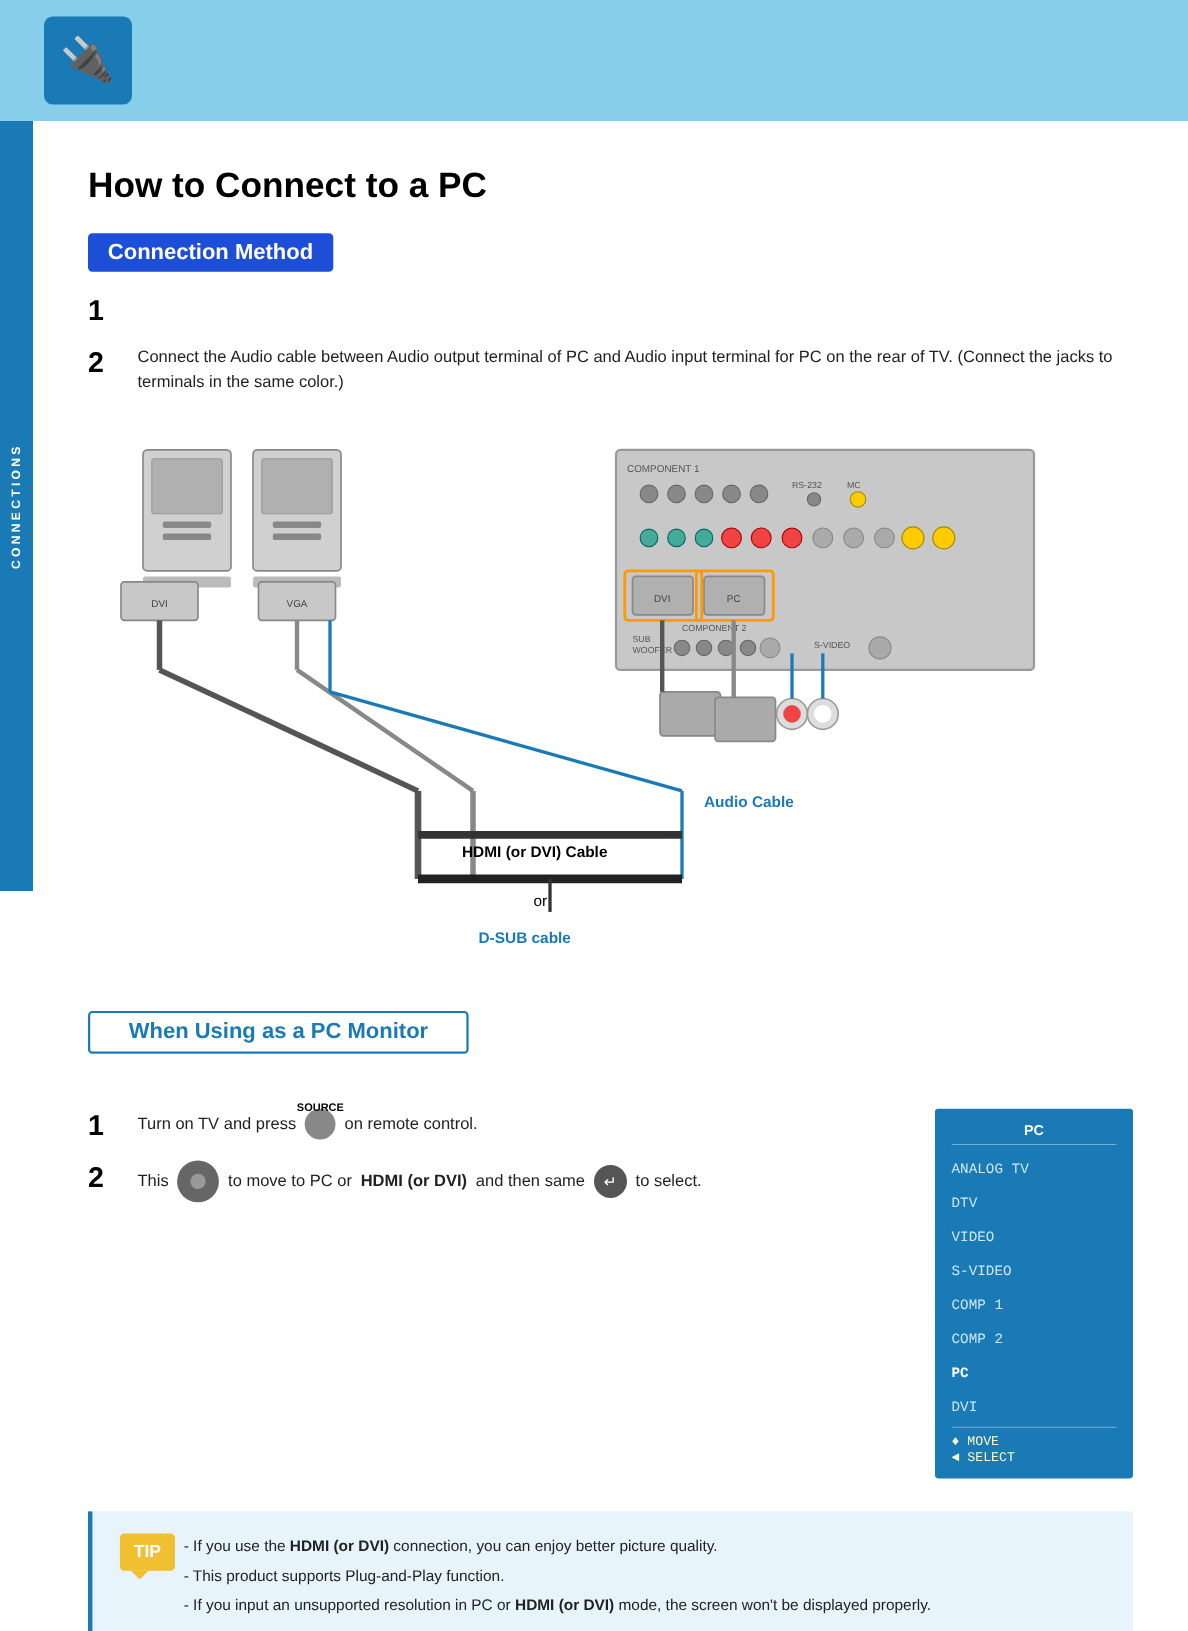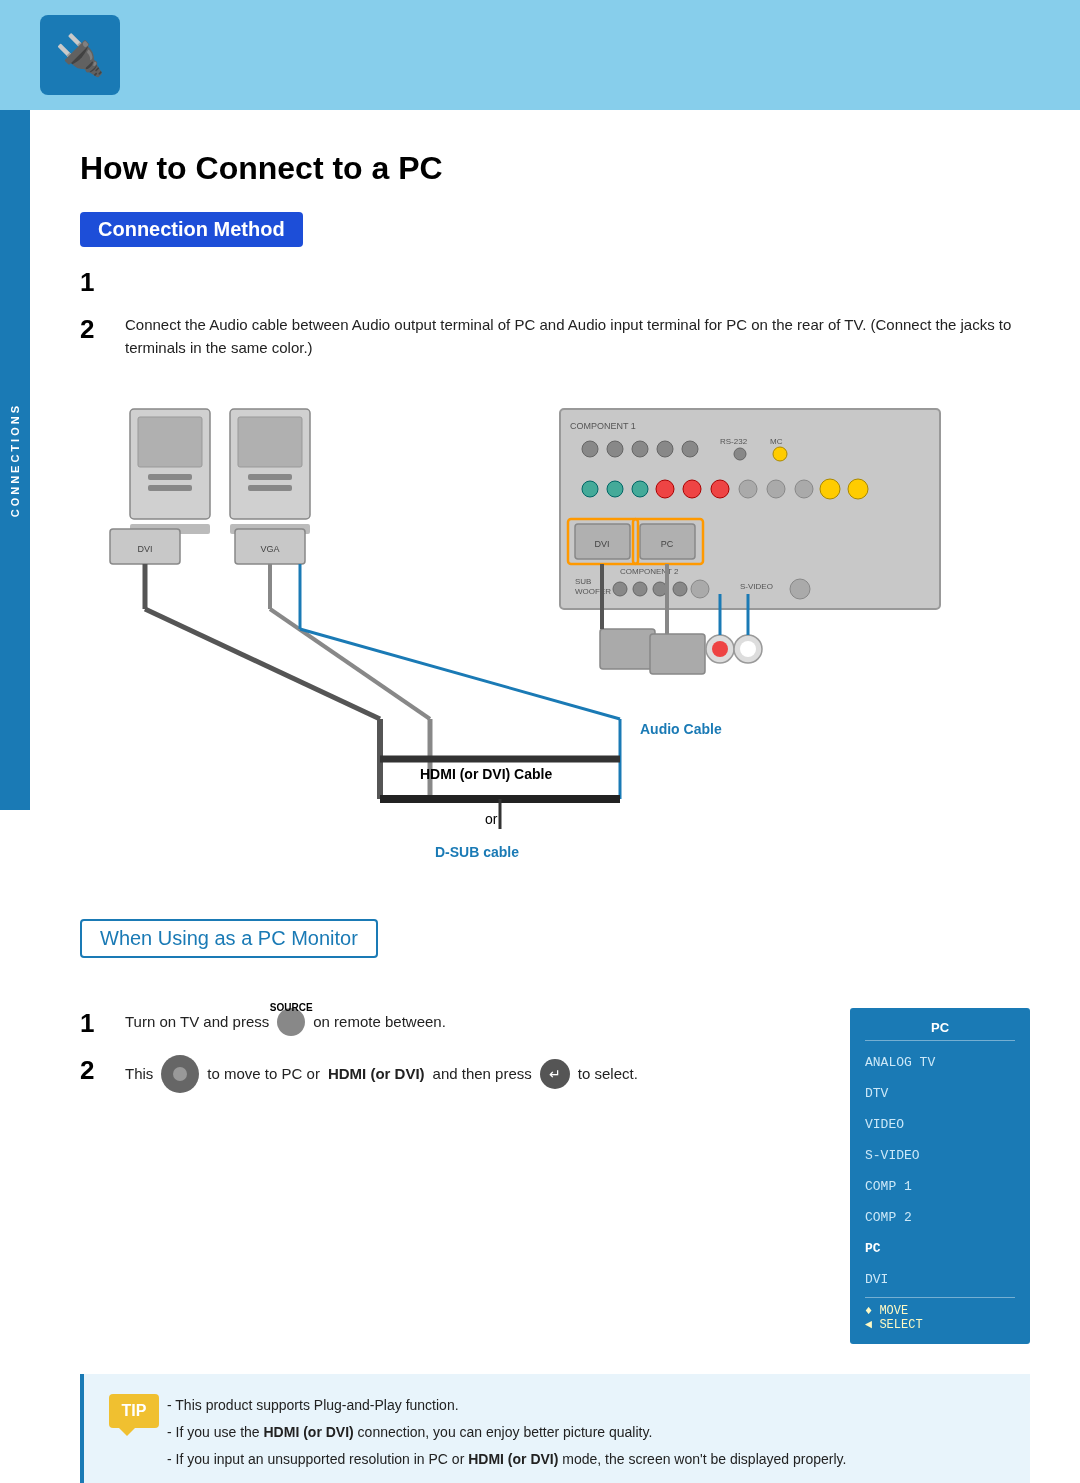--- a/index.html
+++ b/index.html
@@ -85,22 +85,22 @@
       padding: 6px 18px;
       border-radius: 4px;
       margin-bottom: 20px;
     }
 
     .section-header-outline {
       display: inline-block;
       background: #fff;
       color: #1a7ab5;
       font-size: 20px;
-      font-weight: normal;
-      padding: 6px 18px;
+      font-weight: bold;
+      padding: 6px 35px;
       border-radius: 4px;
       margin-bottom: 20px;
       border: 2px solid #1a7ab5;
     }
 
     .step {
       display: flex;
       margin-bottom: 16px;
       align-items: flex-start;
     }
@@ -471,34 +471,34 @@
       <div class="pc-monitor-left">
 
         <div class="step">
           <div class="step-number">1</div>
           <div class="step-text">
             <div class="step-inline">
               <span>Turn on TV and press</span>
               <span class="remote-btn">
                 <span class="source-label">SOURCE</span>
               </span>
-              <span>on remote between.</span>
+              <span>on remote control.</span>
             </div>
           </div>
         </div>
 
         <div class="step">
           <div class="step-number">2</div>
           <div class="step-text">
             <div class="step-inline">
               <span>This</span>
               <span class="nav-btn"></span>
               <span>to move to PC or</span>
               <strong>HDMI (or DVI)</strong>
-              <span>and then press</span>
+              <span>and then same</span>
               <span class="enter-btn"></span>
               <span>to select.</span>
             </div>
           </div>
         </div>
       </div>
 
       <div class="pc-monitor-right">
         <div class="pc-menu">
           <div class="pc-menu-title">PC</div>
@@ -517,20 +517,20 @@
             <div>◄ SELECT</div>
           </div>
         </div>
       </div>
     </div>
   </div>
 
   <div class="tip-box">
     <div class="tip-badge">TIP</div>
     <div class="tip-content" id="tip-content-container">
-    <p>- This product supports Plug-and-Play function.</p>
-        <p>- If you use the <strong>HDMI (or DVI)</strong> connection, you can enjoy better picture quality.</p>
+    <p>- If you use the <strong>HDMI (or DVI)</strong> connection, you can enjoy better picture quality.</p>
+        <p>- This product supports Plug-and-Play function.</p>
         <p>- If you input an unsupported resolution in PC or <strong>HDMI (or DVI)</strong> mode, the screen won't be displayed properly.</p>
       </div>
   </div>
 </div>
 
 <div class="page-number">23</div>
 
 </body></html>

